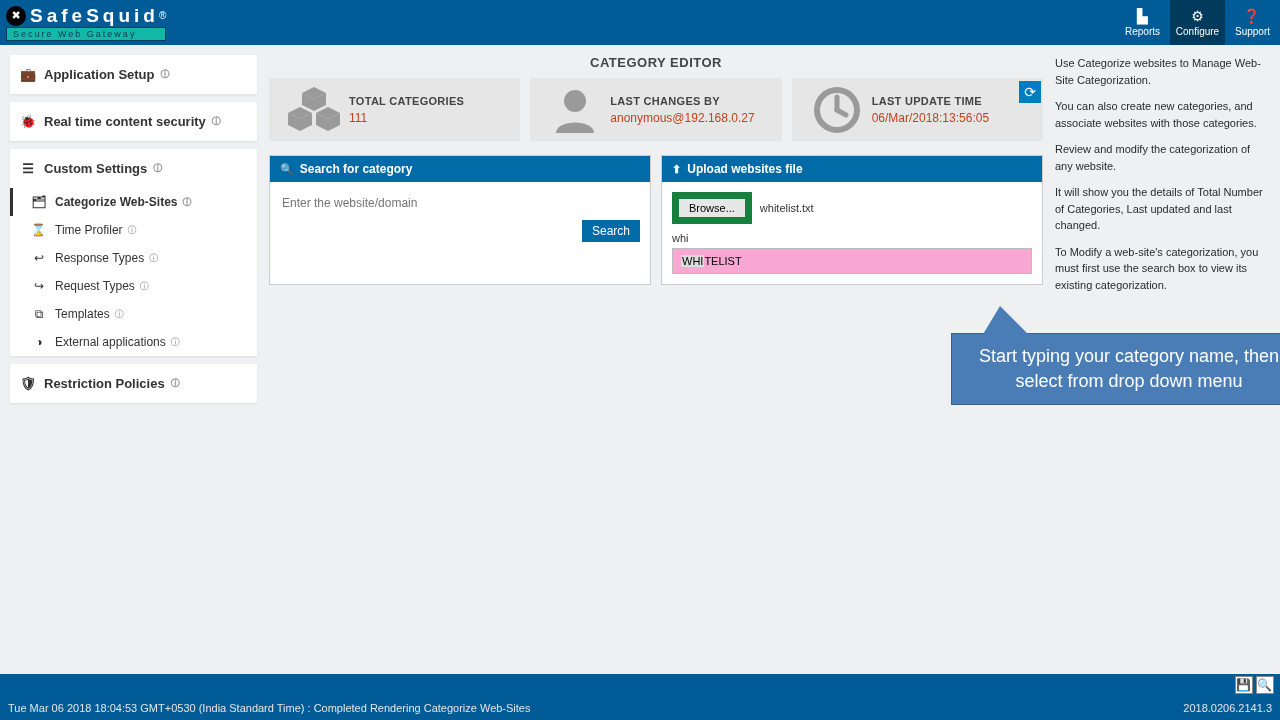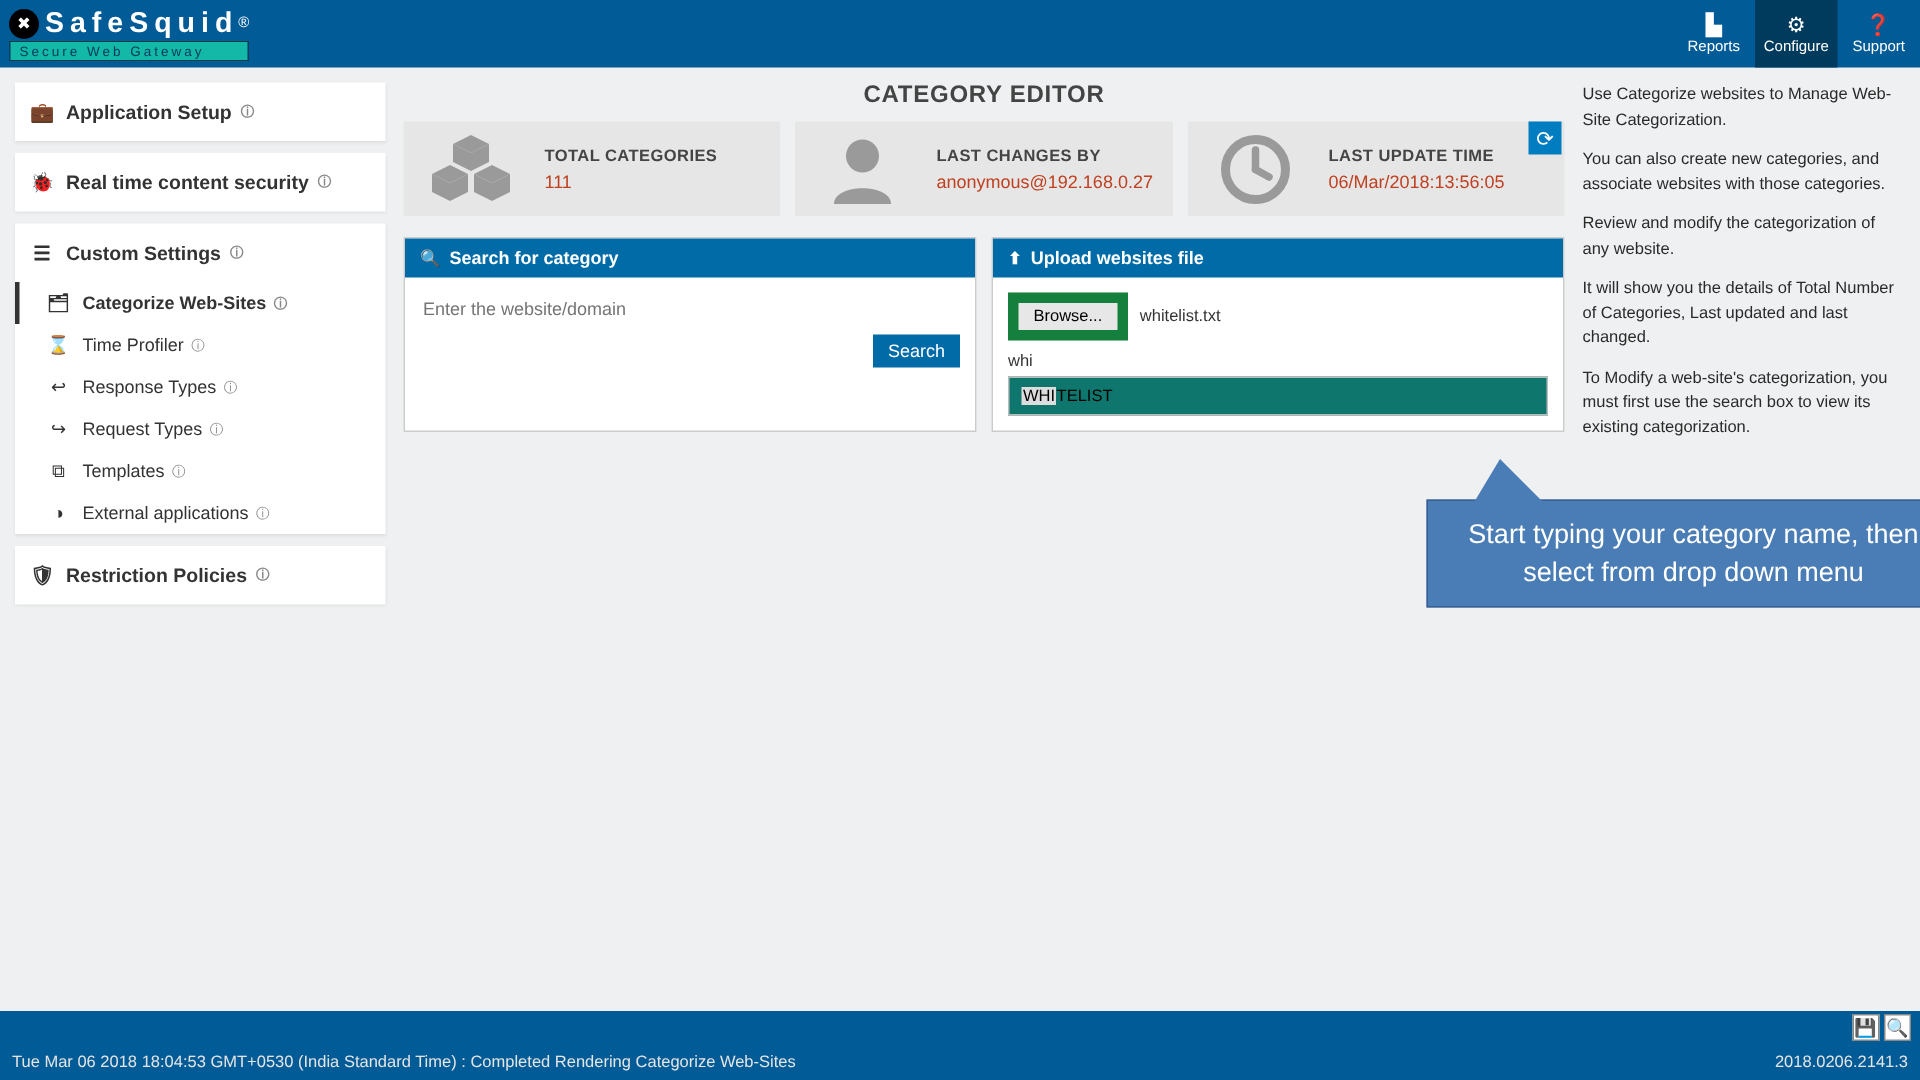--- a/index.html
+++ b/index.html
@@ -18,41 +18,41 @@
 .body-wrap { display:flex; height:629px; }
 .sidebar { width:257px; padding:10px 0 0 10px; }
 .side-group { background:#fff; box-shadow:0 1px 2px rgba(0,0,0,.08); margin-bottom:8px; }
 .side-head { padding:12px 10px; font-size:13px; font-weight:bold; color:#333; cursor:pointer; display:flex; align-items:center;}
 .side-head .info { margin-left:6px; color:#888; font-size:9px; }
 .side-item { padding:7px 10px 7px 18px; font-size:12px; color:#333; cursor:pointer; display:flex; align-items:center; border-left:3px solid transparent;}
 .side-item.active { border-left:3px solid #333; font-weight:bold; }
 .si-ico { width:16px; margin-right:8px; text-align:center;}
 .side-item .info { margin-left:5px; color:#888; font-size:9px;}
 .main { flex:1; padding:0 12px 0 12px; position:relative;}
-.page-title { text-align:center; font-size:16px; font-weight:bold; color:#444; padding:10px 0 8px; letter-spacing:.5px;}
+.page-title { text-align:center; font-size:13px; font-weight:bold; color:#444; padding:10px 0 8px; letter-spacing:.5px;}
 .refresh { position:absolute; right:14px; top:36px; width:22px; height:22px; background:#007dc1; color:#fff; display:flex; align-items:center; justify-content:center; font-size:14px; cursor:pointer;}
 .stats { display:flex; gap:10px; }
 .stat { flex:1; background:#e6e6e6; height:63px; display:flex; align-items:center; padding:0 10px;}
 .stat-ico { width:70px; height:55px; display:flex; align-items:center; justify-content:center; color:#9a9a9a;}
-.stat-txt { margin-left:14px; }
+.stat-txt { margin-left:0; }
 .stat-lbl { font-size:11px; font-weight:bold; color:#444; letter-spacing:.3px;}
 .stat-val { font-size:12px; color:#c04020; margin-top:4px;}
 .panels { display:flex; gap:10px; margin-top:14px;}
 .panel { flex:1; background:#fff; border:1px solid #ccc;}
 .panel-hd { background:#006ba6; color:#fff; padding:6px 10px; font-size:12px; font-weight:bold; display:flex; align-items:center;}
 .panel-hd .pico { margin-right:6px; font-size:11px;}
 .panel-bd { padding:10px;}
 .search-inp { width:100%; border:none; outline:none; font-size:12px; color:#ec4899; padding:4px 2px;}
 .search-btn { float:right; background:#006ba6; color:#fff; border:none; padding:4px 10px; font-size:12px; margin-top:6px; cursor:pointer;}
 .panel-bd:after { content:""; display:block; clear:both;}
 .browse-row { display:flex; align-items:center; gap:8px; }
 .browse-btn { background:#e7e7e7; border:7px solid #15803d; padding:3px 10px; font-size:11px; cursor:pointer;}
 .file-name { font-size:11px; color:#333;}
 .cat-input { margin-top:8px; font-size:11px; color:#333;}
-.dropdown { border:1px solid #bbb; margin-top:4px; padding:6px 8px; font-size:11px; cursor:pointer; background:#0f766e;}
+.dropdown { border:1px solid #bbb; margin-top:4px; padding:6px 8px; font-size:11px; cursor:pointer; background:#f9a8d4;}
 .dd-hl { background:#ddd; padding:0 1px;}
 .rt-desc { width:225px; padding:10px 12px 0 0; font-size:11px; color:#2a2a2a; line-height:1.5;}
 .rt-desc p { margin-bottom:10px;}
 .callout { position:absolute; left:694px; top:288px; background:#4a7db5; color:#fff; font-size:18px; padding:10px 18px; width:356px; border:1px solid #3a6093; text-align:center; line-height:1.4;}
 .callout:before { content:""; position:absolute; top:-28px; left:30px; border-left:18px solid transparent; border-right:30px solid transparent; border-bottom:30px solid #4a7db5;}
 .footer { position:absolute; left:0; right:0; bottom:0; height:46px; background:#005b96; color:#e5e5e5; font-size:11px;}
 .foot-top { height:22px; display:flex; align-items:center; justify-content:flex-end; padding:0 6px; gap:3px;}
 .foot-ico { width:18px; height:18px; background:#fff; color:#333; display:flex; align-items:center; justify-content:center; border:1px solid #888; font-size:12px; cursor:pointer;}
 .foot-bot { height:24px; display:flex; align-items:center; padding:0 8px; }
 .foot-ver { margin-left:auto;}

